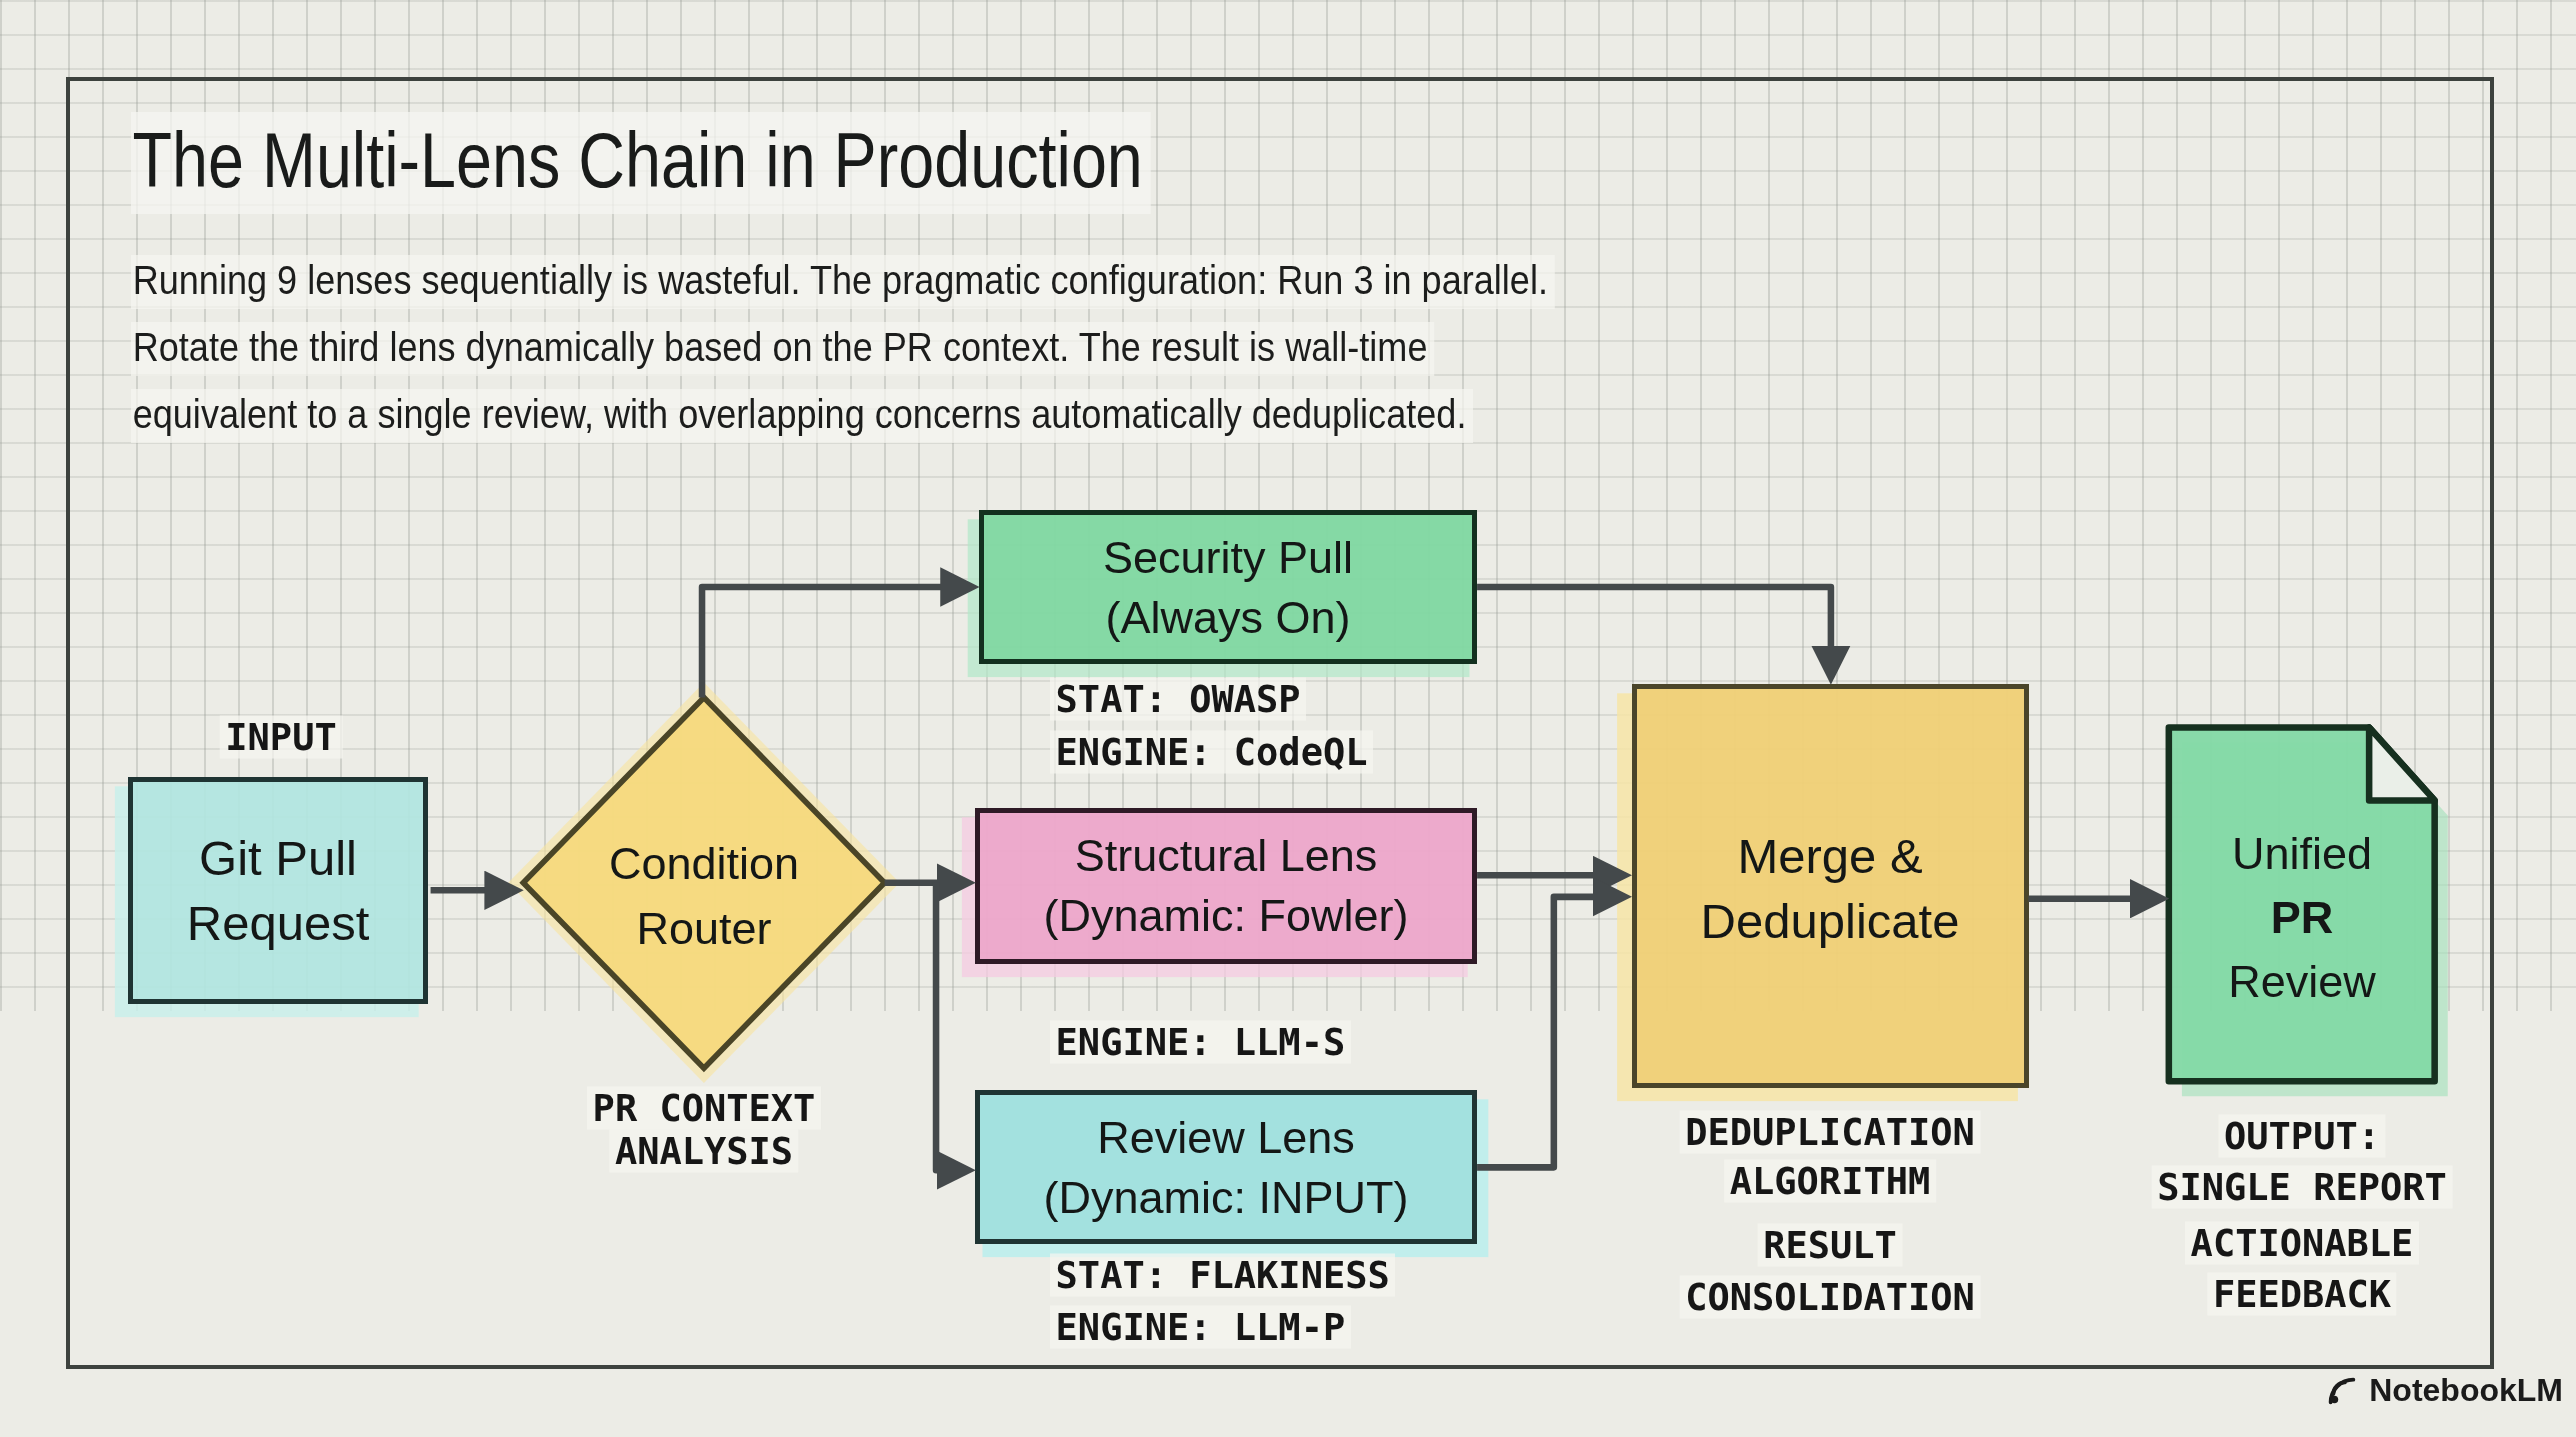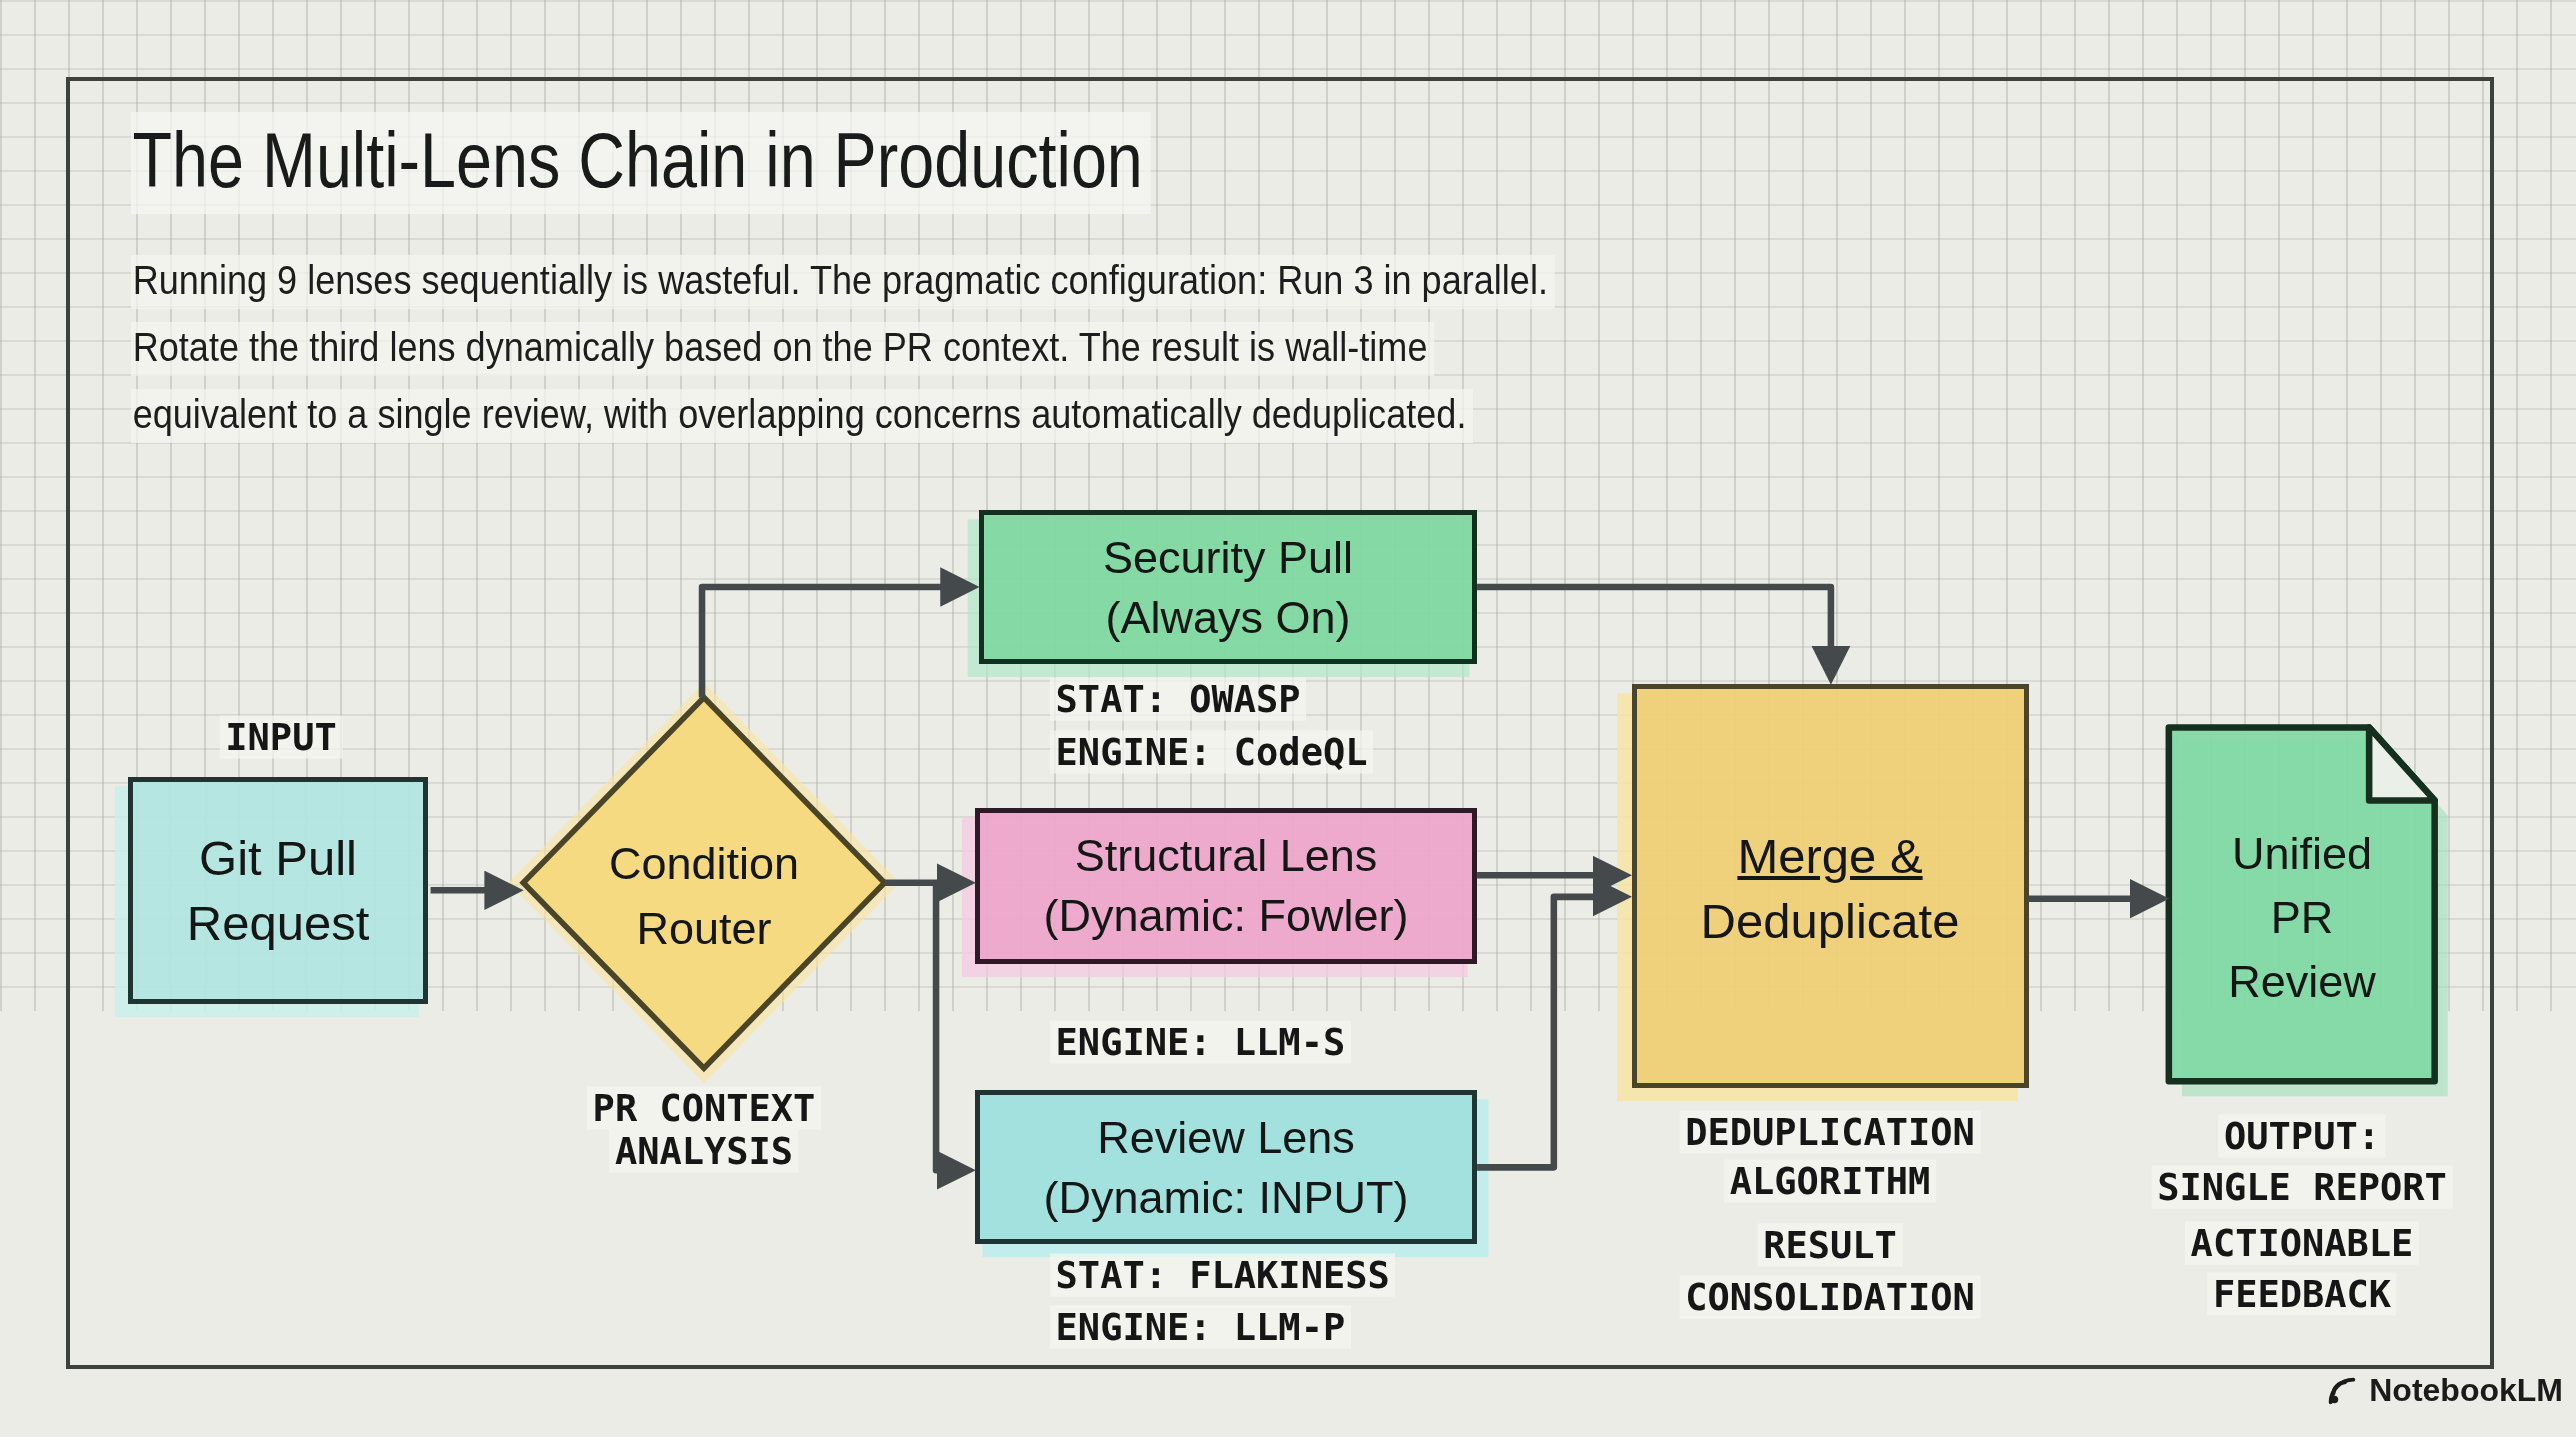--- a/index.html
+++ b/index.html
@@ -138,25 +138,25 @@
 
   <div class="shape-label" style="left:1228px;top:558px;">Security Pull</div>
   <div class="shape-label" style="left:1228px;top:618px;">(Always On)</div>
 
   <div class="shape-label" style="left:1226px;top:856px;">Structural Lens</div>
   <div class="shape-label" style="left:1226px;top:916px;">(Dynamic: Fowler)</div>
 
   <div class="shape-label" style="left:1226px;top:1138px;">Review Lens</div>
   <div class="shape-label" style="left:1226px;top:1198px;">(Dynamic: INPUT)</div>
 
-  <div class="shape-label big" style="left:1830px;top:856px;text-decoration:underline;">Merge &amp;</div>
+  <div class="shape-label big" style="left:1830px;top:856px;">Merge &amp;</div>
   <div class="shape-label big" style="left:1830px;top:921px;">Deduplicate</div>
 
   <div class="shape-label" style="left:2302px;top:854px;">Unified</div>
-  <div class="shape-label" style="left:2302px;top:918px;">PR</div>
+  <div class="shape-label" style="left:2302px;top:918px;font-weight:bold;">PR</div>
   <div class="shape-label" style="left:2302px;top:982px;">Review</div>
 
   <div class="mono centered" style="left:281px;top:737px;">INPUT</div>
 
   <div class="mono centered" style="left:704px;top:1108px;">PR CONTEXT</div>
   <div class="mono centered" style="left:704px;top:1151px;">ANALYSIS</div>
 
   <div class="mono leftal" style="left:1022px;top:699px;">STAT: OWASP</div>
   <div class="mono leftal" style="left:1022px;top:752px;">ENGINE: CodeQL</div>
 

